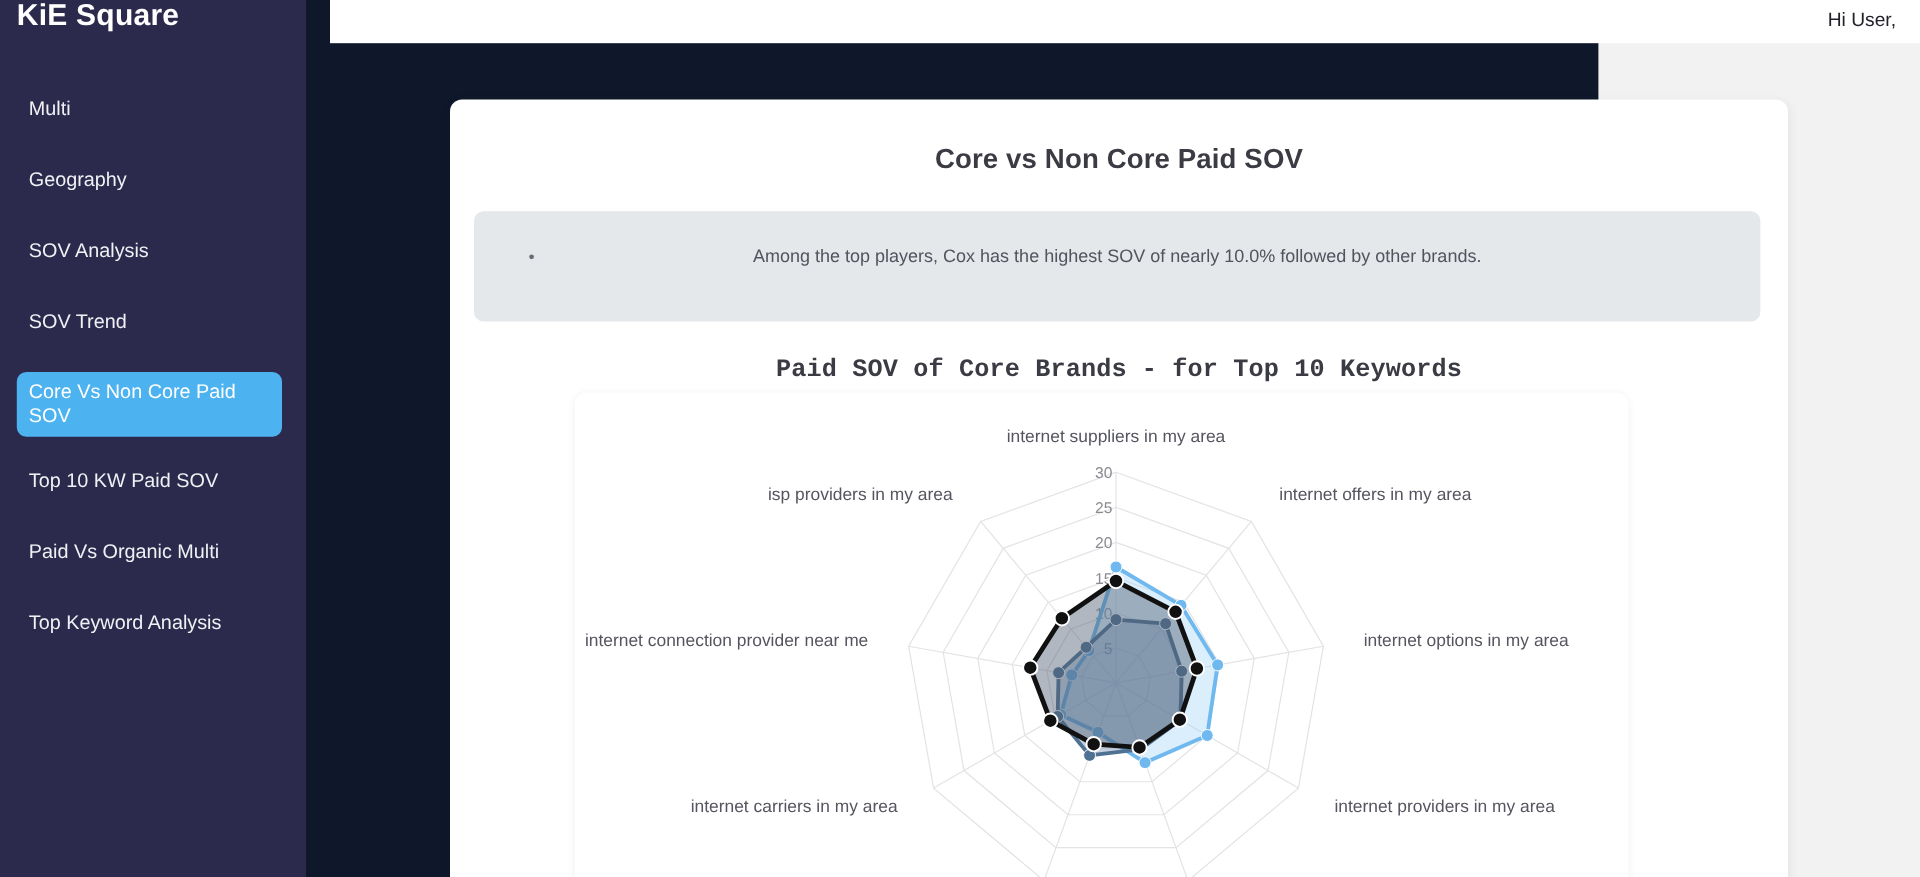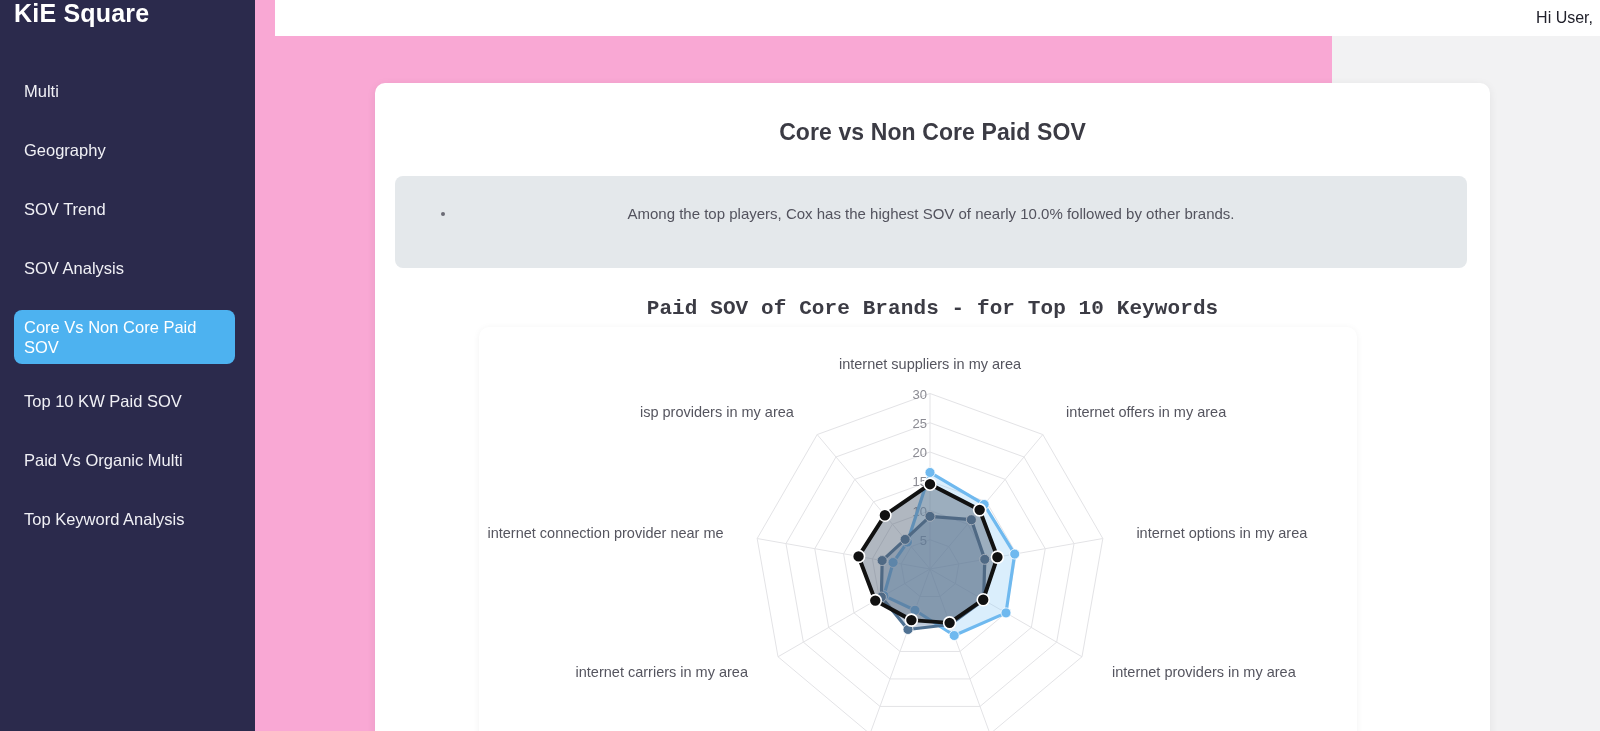--- a/index.html
+++ b/index.html
@@ -8,21 +8,21 @@
     width: 1600px;
     height: 731px;
     overflow: hidden;
     font-family: "Liberation Sans", sans-serif;
     background: #f2f2f3;
   }
   #app {
     position: relative;
     width: 1332px;
     height: 731px;
-    background: #f9a8d4;
+    background: #0f172a;
   }
 
   
   #sidebar {
     position: absolute;
     left: 0; top: 0;
     width: 255px;
     height: 731px;
     background: #2b2a4c;
     color: #ffffff;
@@ -66,21 +66,21 @@
     width: 1325px;
     height: 36px;
     background: #ffffff;
     display: flex;
     align-items: center;
     justify-content: flex-end;
   }
   #greeting {
     font-size: 16px;
     color: #21212b;
-    padding-right: 7px;
+    padding-right: 20px;
     white-space: nowrap;
   }
 
   
   #card {
     position: absolute;
     left: 375px; top: 83px;
     width: 1115px;
     height: 700px;
     background: #ffffff;
@@ -164,22 +164,22 @@
 </head>
 <body>
 
 <div id="app">
 
   <div id="sidebar">
     <div id="brand">KiE Square</div>
     <div id="nav">
         <div class="nav-item">Multi</div>
         <div class="nav-item">Geography</div>
+        <div class="nav-item">SOV Analysis</div>
         <div class="nav-item">SOV Trend</div>
-        <div class="nav-item">SOV Analysis</div>
         <div class="nav-item active">Core Vs Non Core Paid SOV</div>
         <div class="nav-item">Top 10 KW Paid SOV</div>
         <div class="nav-item">Paid Vs Organic Multi</div>
         <div class="nav-item">Top Keyword Analysis</div>
       </div>
   </div>
 
   <div id="header">
     <div id="greeting">Hi User,</div>
   </div>

